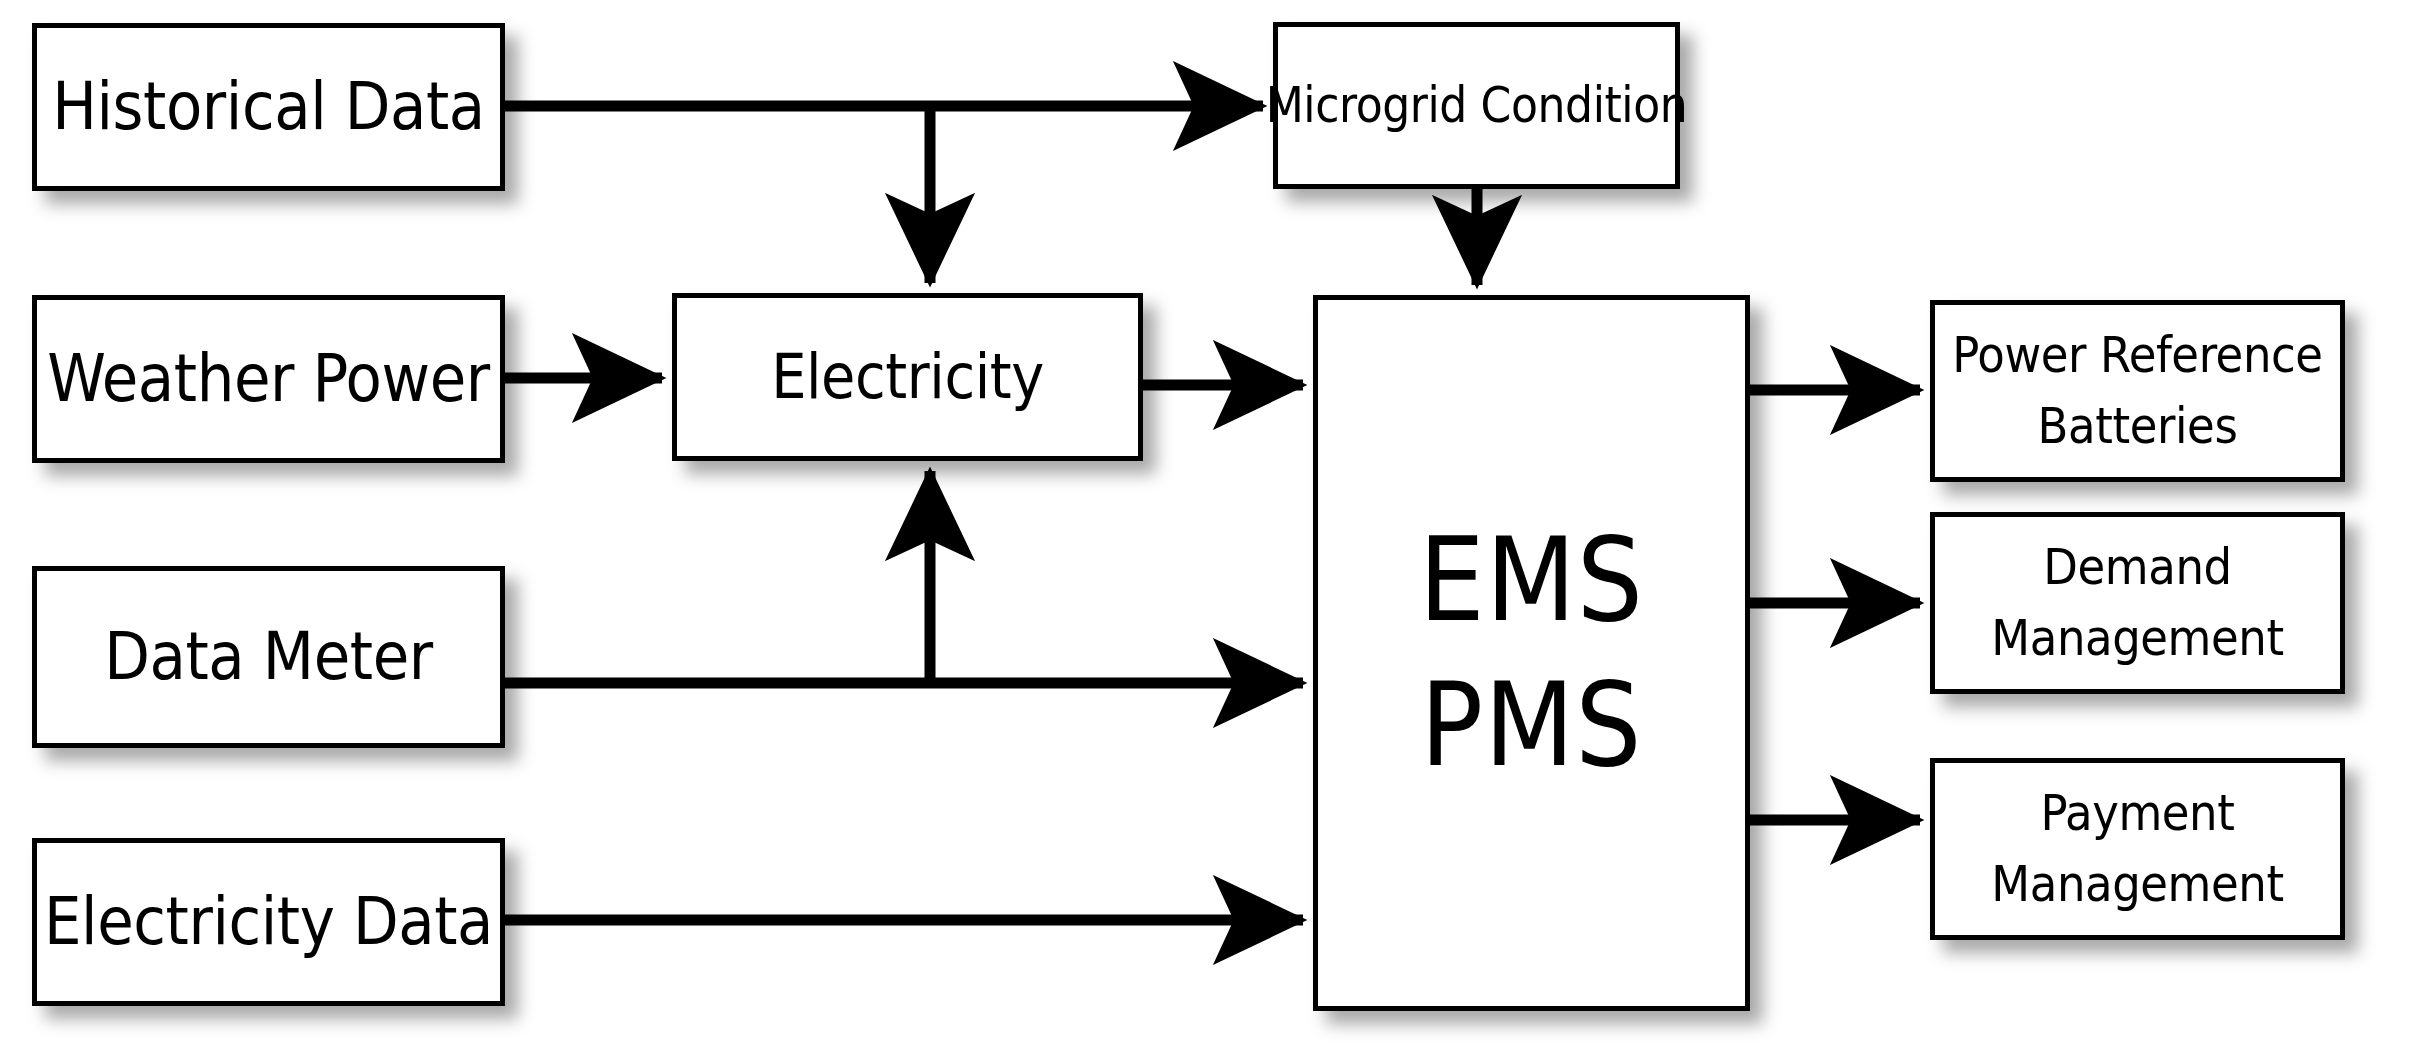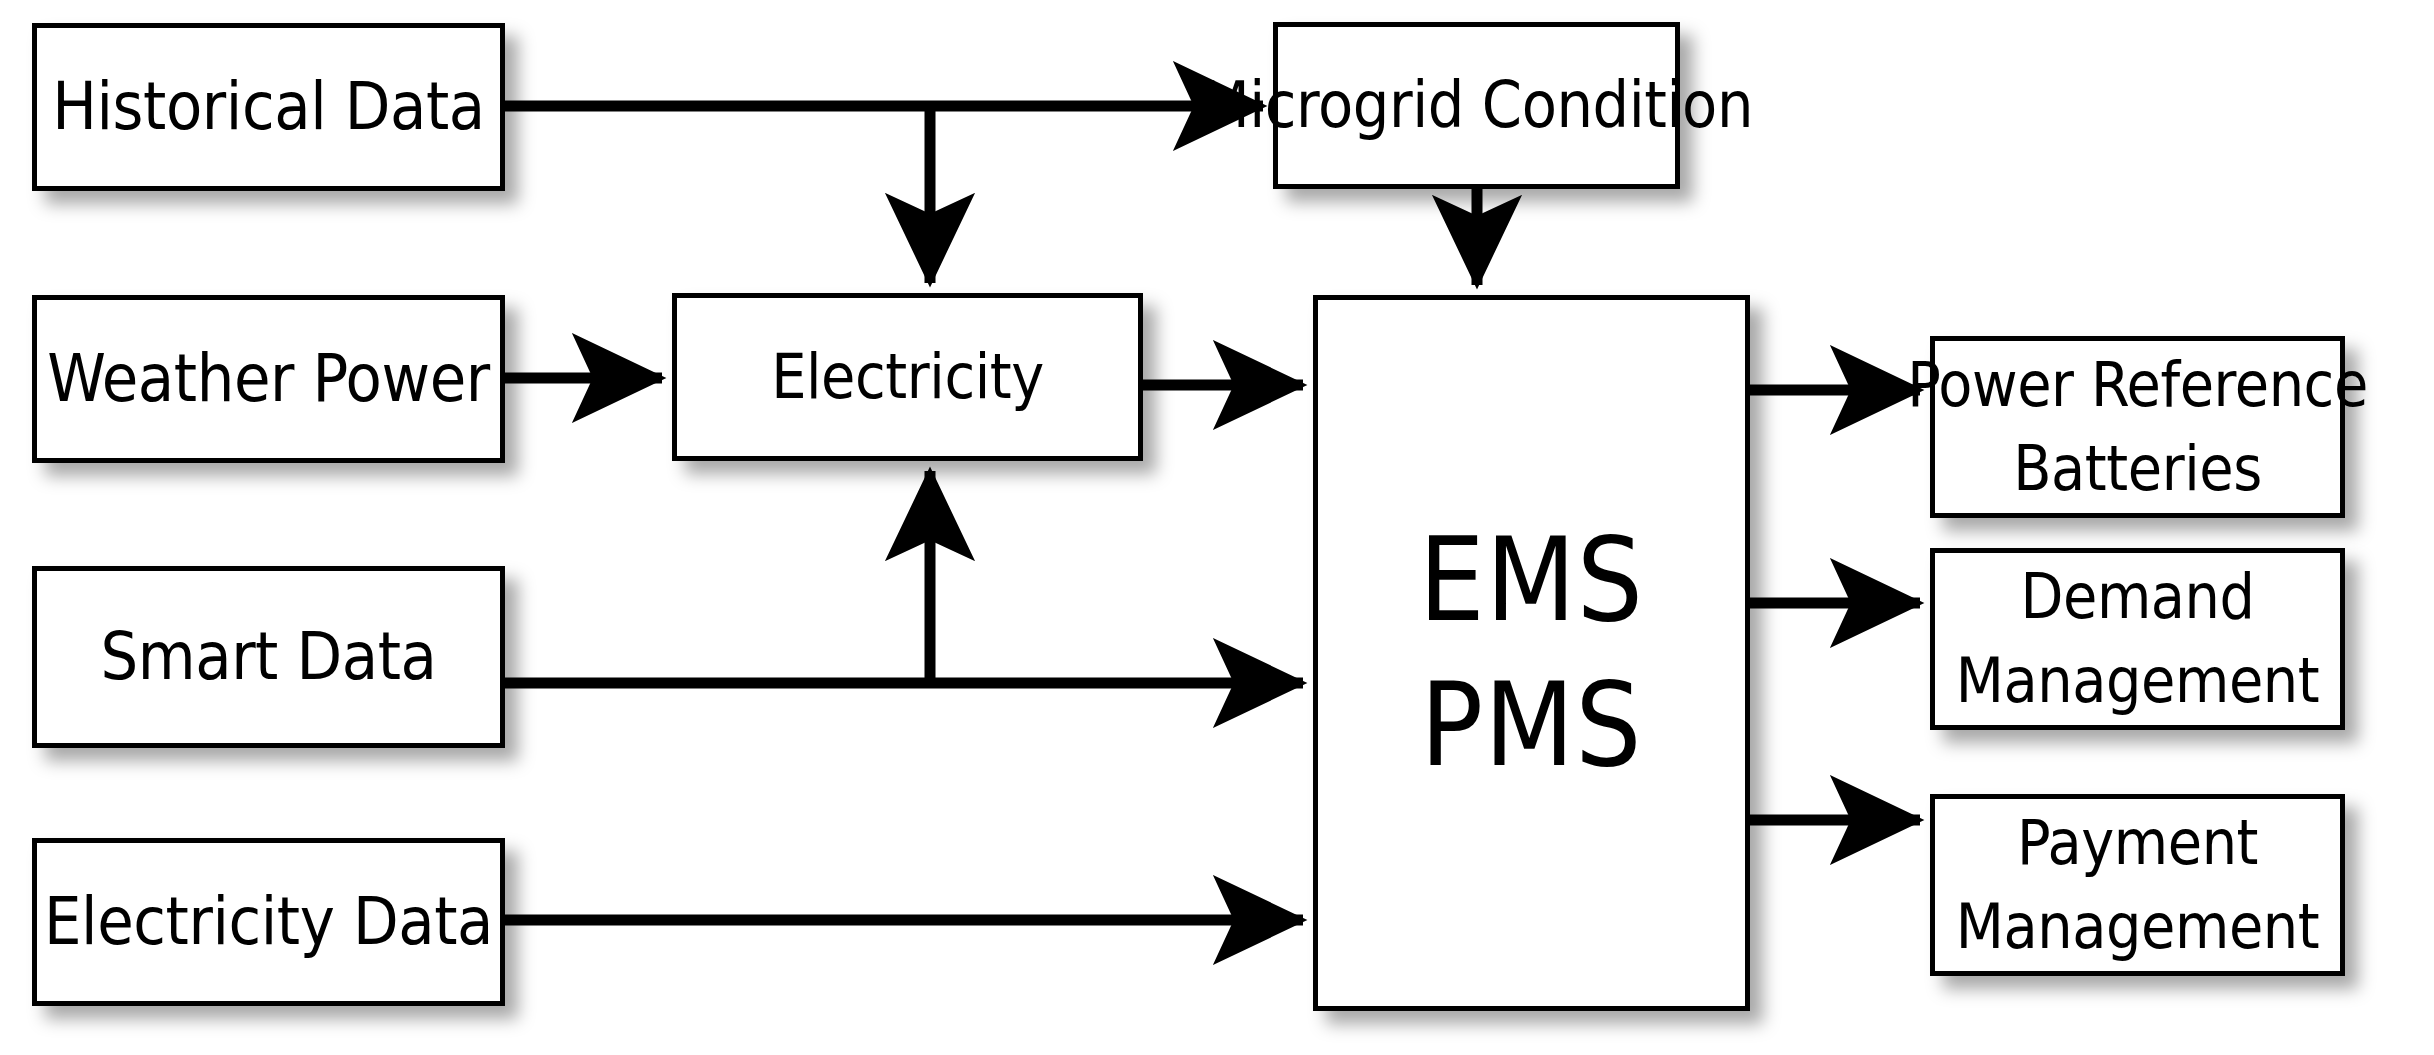--- a/index.html
+++ b/index.html
@@ -44,22 +44,22 @@
   }
   .node .line {
     display: block;
     white-space: nowrap;
   }
   .node.two-line .line + .line {
     margin-top: 18px;
   }
   .fs-src   { font-size: 66px; }
   .fs-pred  { font-size: 62px; }
-  .fs-mg    { font-size: 64px; }
-  .fs-out   { font-size: 62px; margin-top: 36px; }
+  .fs-mg    { font-size: 49px; }
+  .fs-out   { font-size: 50px; }
   .fs-core  { font-size: 116px; letter-spacing: 1px; }
   .node.core .line + .line { margin-top: 22px; }
 
   
   #node-historical      { left: 32px;   top: 23px;  width: 473px; height: 168px; }
   #node-weather         { left: 32px;   top: 295px; width: 473px; height: 168px; }
   #node-smartmeter      { left: 32px;   top: 566px; width: 473px; height: 182px; }
   #node-electricity     { left: 32px;   top: 838px; width: 473px; height: 168px; }
   #node-prediction      { left: 672px;  top: 293px; width: 471px; height: 168px; }
   #node-microgrid       { left: 1273px; top: 22px;  width: 407px; height: 167px; }
@@ -133,21 +133,21 @@
 
   <div class="node fs-src" id="node-historical">
     <span class="line">Historical Data</span>
   </div>
 
   <div class="node fs-src" id="node-weather">
     <span class="line">Weather Power</span>
   </div>
 
   <div class="node fs-src" id="node-smartmeter">
-    <span class="line">Smart Data</span>
+    <span class="line">Data Meter</span>
   </div>
 
   <div class="node fs-src" id="node-electricity">
     <span class="line">Electricity Data</span>
   </div>
 
   <div class="node fs-pred" id="node-prediction">
     <span class="line">Electricity</span>
   </div>
 

